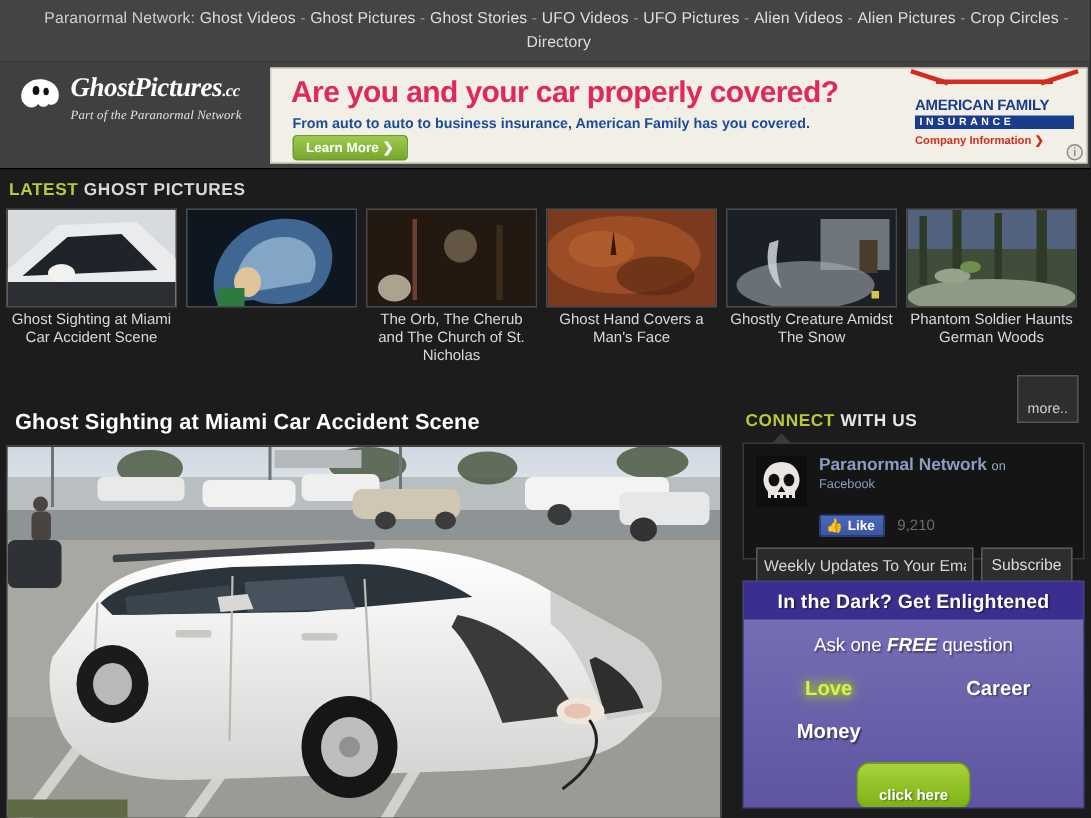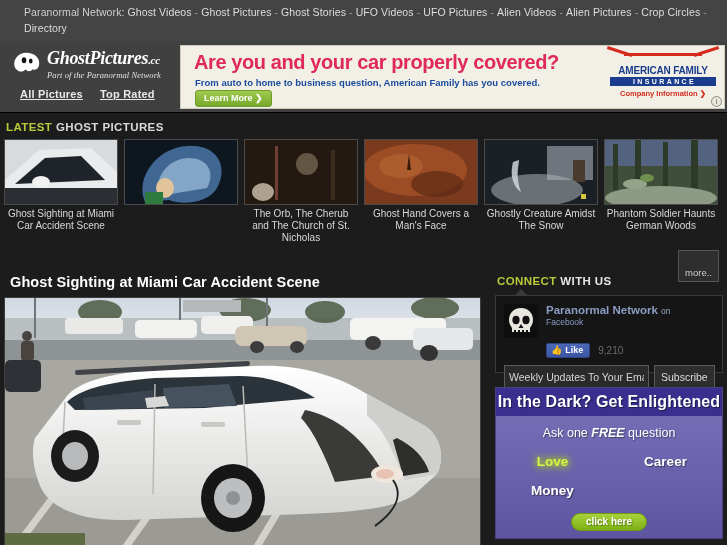--- a/index.html
+++ b/index.html
@@ -8,21 +8,21 @@
     background: #1c1c1c;
     font-family: "Liberation Sans", sans-serif;
     overflow: hidden;
   }
 
   
   .network-bar {
     background: #444444;
     color: #cfcfcf;
     font-size: 10.5px;
-    text-align: left;
+    text-align: center;
     padding: 4px 6px 5px 24px;
     line-height: 16px;
     letter-spacing: .1px;
   }
   .network-bar a { color: #dedede; text-decoration: none; }
   .network-bar .sep { color: #9a9a9a; padding: 0 3px; }
 
   
   .header {
     background: #404040;
@@ -75,21 +75,21 @@
     position: absolute; left: 14px; top: 31px;
     color: #1a4b9c; font-size: 9.5px; font-weight: bold;
   }
   .ad-cta {
     position: absolute; left: 14px; top: 44px;
     background: linear-gradient(#9fca4e,#76a82c);
     border: 1px solid #6e9c28; border-radius: 3px;
     color: #ffffff; font-size: 9px; font-weight: bold;
     padding: 2px 8px 3px 8px;
   }
-  .ad-logo { position: absolute; right: 8px; top: 7px; width: 106px; text-align: center; }
+  .ad-logo { position: absolute; right: 8px; top: 7px; width: 106px; }
   .af-roof { height: 11px; border-top: 3px solid #d52b1e; transform: skewY(0deg);
              width: 78px; margin: 0 auto; position: relative; }
   .af-roof:before, .af-roof:after {
     content: ""; position: absolute; top: -2px; width: 26px; height: 3px; background: #d52b1e;
   }
   .af-roof:before { left: -18px; transform: rotate(18deg); transform-origin: right center; }
   .af-roof:after { right: -18px; transform: rotate(-18deg); transform-origin: left center; }
   .af-name { color: #1a3c8c; font-size: 10px; font-weight: bold; letter-spacing: -.2px; margin-top: 1px; }
   .af-ins {
     background: #1a3c8c; color: #fff; font-size: 7px; font-weight: bold;
@@ -194,21 +194,21 @@
   }
 
   
   .psychic {
     margin-top: 14px; width: 228px; height: 152px;
     background: linear-gradient(#7a72b8,#6d65ae 45%,#5d55a0);
     border: 1px solid #4a4280; position: relative; overflow: hidden;
   }
   .psychic-head {
     background: #3a2f8f; color: #ffffff;
-    font-size: 16px; font-weight: bold; text-align: center;
+    font-size: 13px; font-weight: bold; text-align: center;
     padding: 5px 0 5px 0; letter-spacing: .1px;
     text-shadow: 1px 1px 1px rgba(0,0,0,.5);
   }
   .psychic-sub {
     color: #ffffff; font-size: 12.5px; text-align: center;
     margin-top: 10px; text-shadow: 1px 1px 1px rgba(0,0,0,.4);
   }
   .psychic-sub i { font-weight: bold; }
   .psy-grid {
     display: grid; grid-template-columns: 1fr 1fr;
@@ -221,21 +221,21 @@
   .psy-opt.hot {
     color: #d9f24a;
     text-shadow: 0 0 6px #b6e000, 0 0 10px #b6e000;
   }
   .psy-btn-wrap { text-align: center; margin-top: 13px; }
   .psy-btn {
     display: inline-block;
     background: linear-gradient(#a9d23c,#7cb014);
     border: 1px solid #6d9c10; border-radius: 9px;
     color: #ffffff; font-size: 10px; font-weight: bold;
-    padding: 2px 14px 3px 14px;
+    padding: 16px 14px 3px 14px;
     text-shadow: 1px 1px 1px rgba(0,0,0,.35);
   }
 </style>
 </head>
 <body>
 
 <div class="network-bar">
   <span>Paranormal Network:</span>
   <span id="network-items"><a href="#">Ghost Videos</a><span class="sep">-</span><a href="#">Ghost Pictures</a><span class="sep">-</span><a href="#">Ghost Stories</a><span class="sep">-</span><a href="#">UFO Videos</a><span class="sep">-</span><a href="#">UFO Pictures</a><span class="sep">-</span><a href="#">Alien Videos</a><span class="sep">-</span><a href="#">Alien Pictures</a><span class="sep">-</span><a href="#">Crop Circles</a><span class="sep">-</span><a href="#">Directory</a></span>
 </div>
@@ -250,28 +250,24 @@
       </svg>
     </span>
     <span class="brand-text">
       <div class="brand-title">
         <span>GhostPictures</span><span class="tld">.cc</span>
       </div>
       <div class="brand-sub">Part of the Paranormal Network</div>
     </span>
   </div>
 
-  <div class="header-links">
-    <a href="#">All Pictures</a>
-    <a href="#">Top Rated</a>
-  </div>
 
   <div class="ad-banner">
     <div class="ad-headline">Are you and your car properly covered?</div>
-    <div class="ad-sub">From auto to home to business question, American Family has you covered.</div>
+    <div class="ad-sub">From auto to auto to business insurance, American Family has you covered.</div>
     <div class="ad-cta">
       <span>Learn More</span>
       <span>❯</span>
     </div>
     <div class="ad-logo">
       <div class="af-roof"></div>
       <div class="af-name">AMERICAN FAMILY</div>
       <div class="af-ins">INSURANCE</div>
       <div class="af-info">
         <span>Company Information</span>

